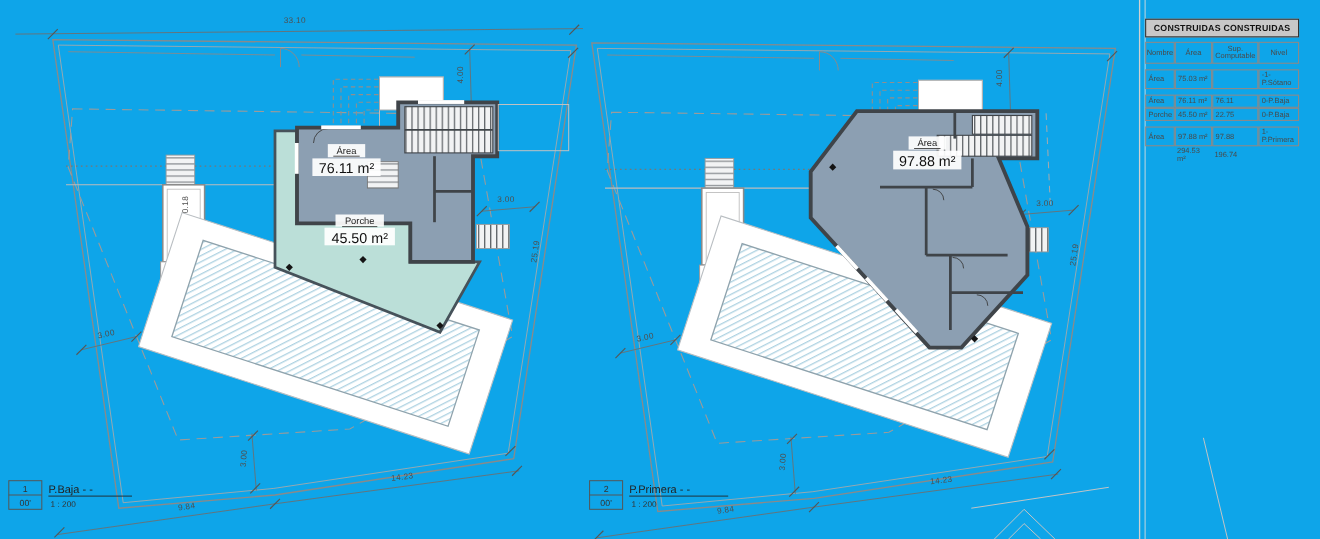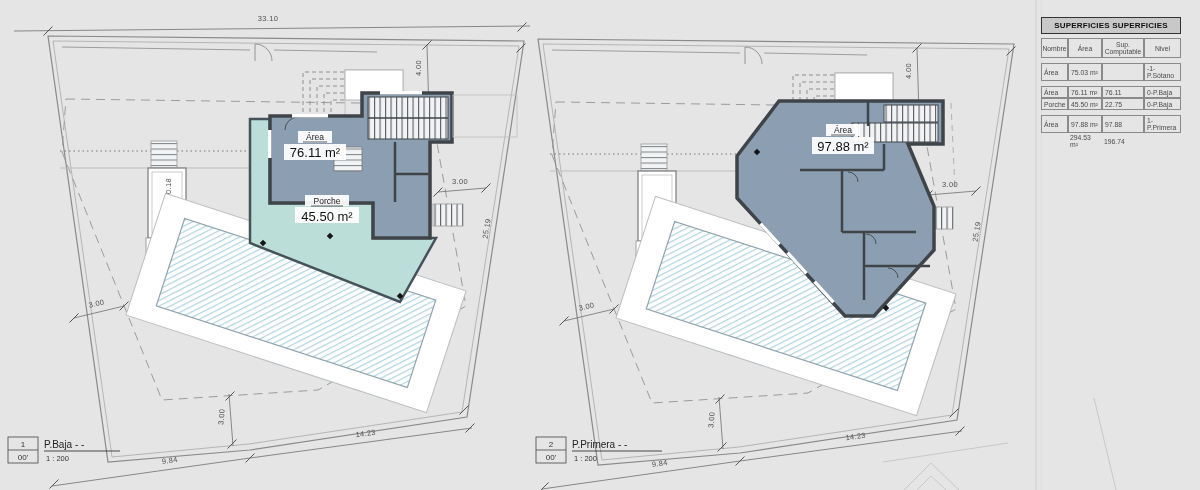--- a/index.html
+++ b/index.html
@@ -1,16 +1,16 @@
 <!DOCTYPE html>
 <html><head>
 <meta charset="utf-8">
 <style>
   html,body{margin:0;padding:0;background:#fff;font-family:"Liberation Sans",sans-serif;}
-  .stage{position:relative;width:1200px;height:490px;background:#e5e5e5;overflow:hidden;}
+  .stage{position:relative;width:1200px;height:490px;background:#0ea5e9;overflow:hidden;}
   svg text{fill:#4f4f4f;font-family:"Liberation Sans",sans-serif;}
   .dim{font-size:7.5px;letter-spacing:.3px;}
   .lblName{font-size:8.5px;fill:#1c1c1c;}
   .lblVal{font-size:13px;fill:#111;}
   .tbNum{font-size:8px;fill:#333;}
   .tbName{font-size:10px;fill:#222;}
   .tbScale{font-size:7.5px;fill:#333;}
   
   .panel{position:absolute;left:1041px;top:17px;width:140px;color:#4a4a4a;}
   .ptitle{border:1px solid #333;background:#c8c8c8;color:#111;font-weight:bold;
@@ -245,21 +245,21 @@
   <g fill="none" stroke="#c4c4c4" stroke-width="0.9">
     <line x1="883" y1="462" x2="1008" y2="443"></line>
     <line x1="1094" y1="398" x2="1116" y2="490"></line>
     <polyline points="904,490 931,463 959,490"></polyline>
     <polyline points="917,490 931,476 946,490"></polyline>
   </g>
 </svg>
 
 
 <div class="panel">
-  <div class="ptitle">SUPERFICIES SUPERFICIES</div>
+  <div class="ptitle">CONSTRUIDAS CONSTRUIDAS</div>
 
   <div class="tgrid hdr">
     <div class="c">Nombre</div>
     <div class="c">Área</div>
     <div class="c">Sup. Computable</div>
     <div class="c">Nivel</div>
   </div>
 
   <div class="gap"></div>
   <div class="tgrid">

